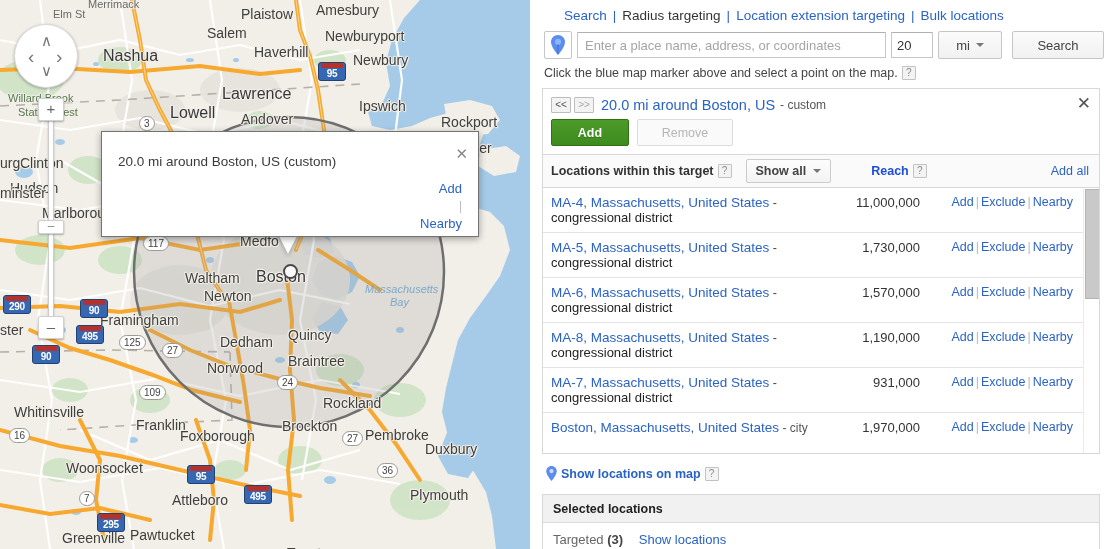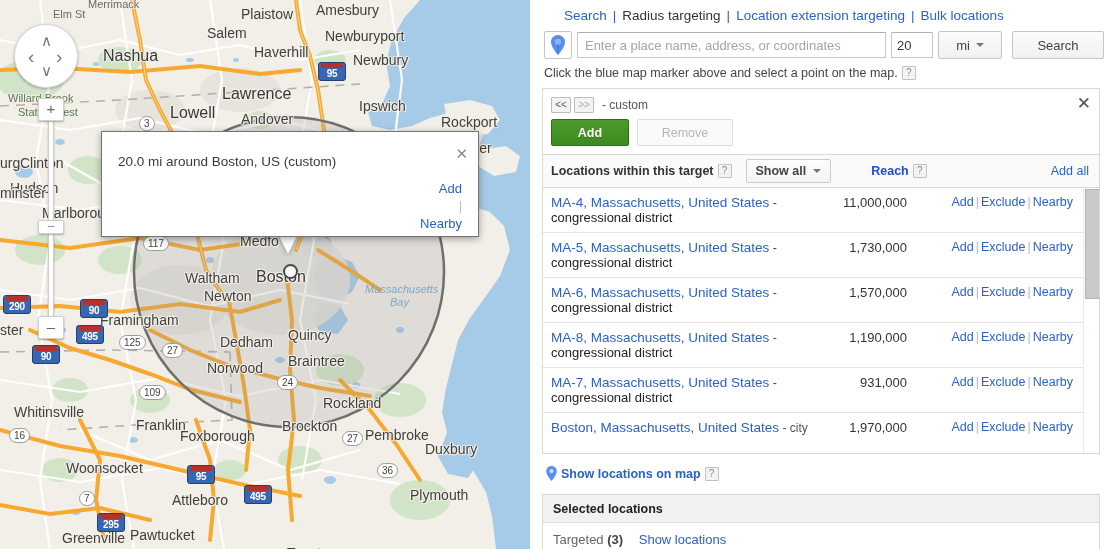--- a/index.html
+++ b/index.html
@@ -239,21 +239,21 @@
   }
   .loc-row {
     position: relative; border-bottom: 1px solid #e4e4e4;
     padding: 7px 0 7px 8px; min-height: 28px;
   }
   .loc-row:last-child { border-bottom: none; }
   .loc-name { color: #2b63c4; font-size: 13.5px; cursor: pointer; width: 330px; display: block; }
   .loc-name .kind { color: #555; font-size: 12px; }
   .loc-name .kind2 { color: #444; font-size: 12.5px; }
   .loc-reach {
-    position: absolute; left: 244px; top: 7px; width: 120px; text-align: right;
+    position: absolute; left: 257px; top: 7px; width: 120px; text-align: right;
     font-size: 13px; color: #333;
   }
   .loc-actions { position: absolute; right: 26px; top: 7px; font-size: 12.5px; }
   .loc-actions a { color: #2b63c4; text-decoration: none; cursor: pointer; }
   .loc-actions .sep { color: #b9b9b9; margin: 0 2px; }
 
   #list-scrollbar {
     position: absolute; right: 0; top: 0; width: 15px; height: 100%;
     background: #fff; border-left: 1px solid #eaeaea;
   }
@@ -550,20 +550,21 @@
       </div>
 
       <div class="hint">
         <span>Click the blue map marker above and select a point on the map.</span><span class="qmark">?</span>
       </div>
 
       <div id="target-card">
         <div id="target-head">
           <span class="navbtn">&lt;&lt;</span>
           <span class="navbtn dim">&gt;&gt;</span>
+          <span id="target-name">20.0 mi around Boston, US</span>
           <span id="target-kind">- custom</span>
         </div>
         <div id="target-close">✕</div>
         <div id="target-btns">
           <div class="btn-green">
             <span>Add</span>
           </div>
           <div class="btn-disabled">
             <span>Remove</span>
           </div>

